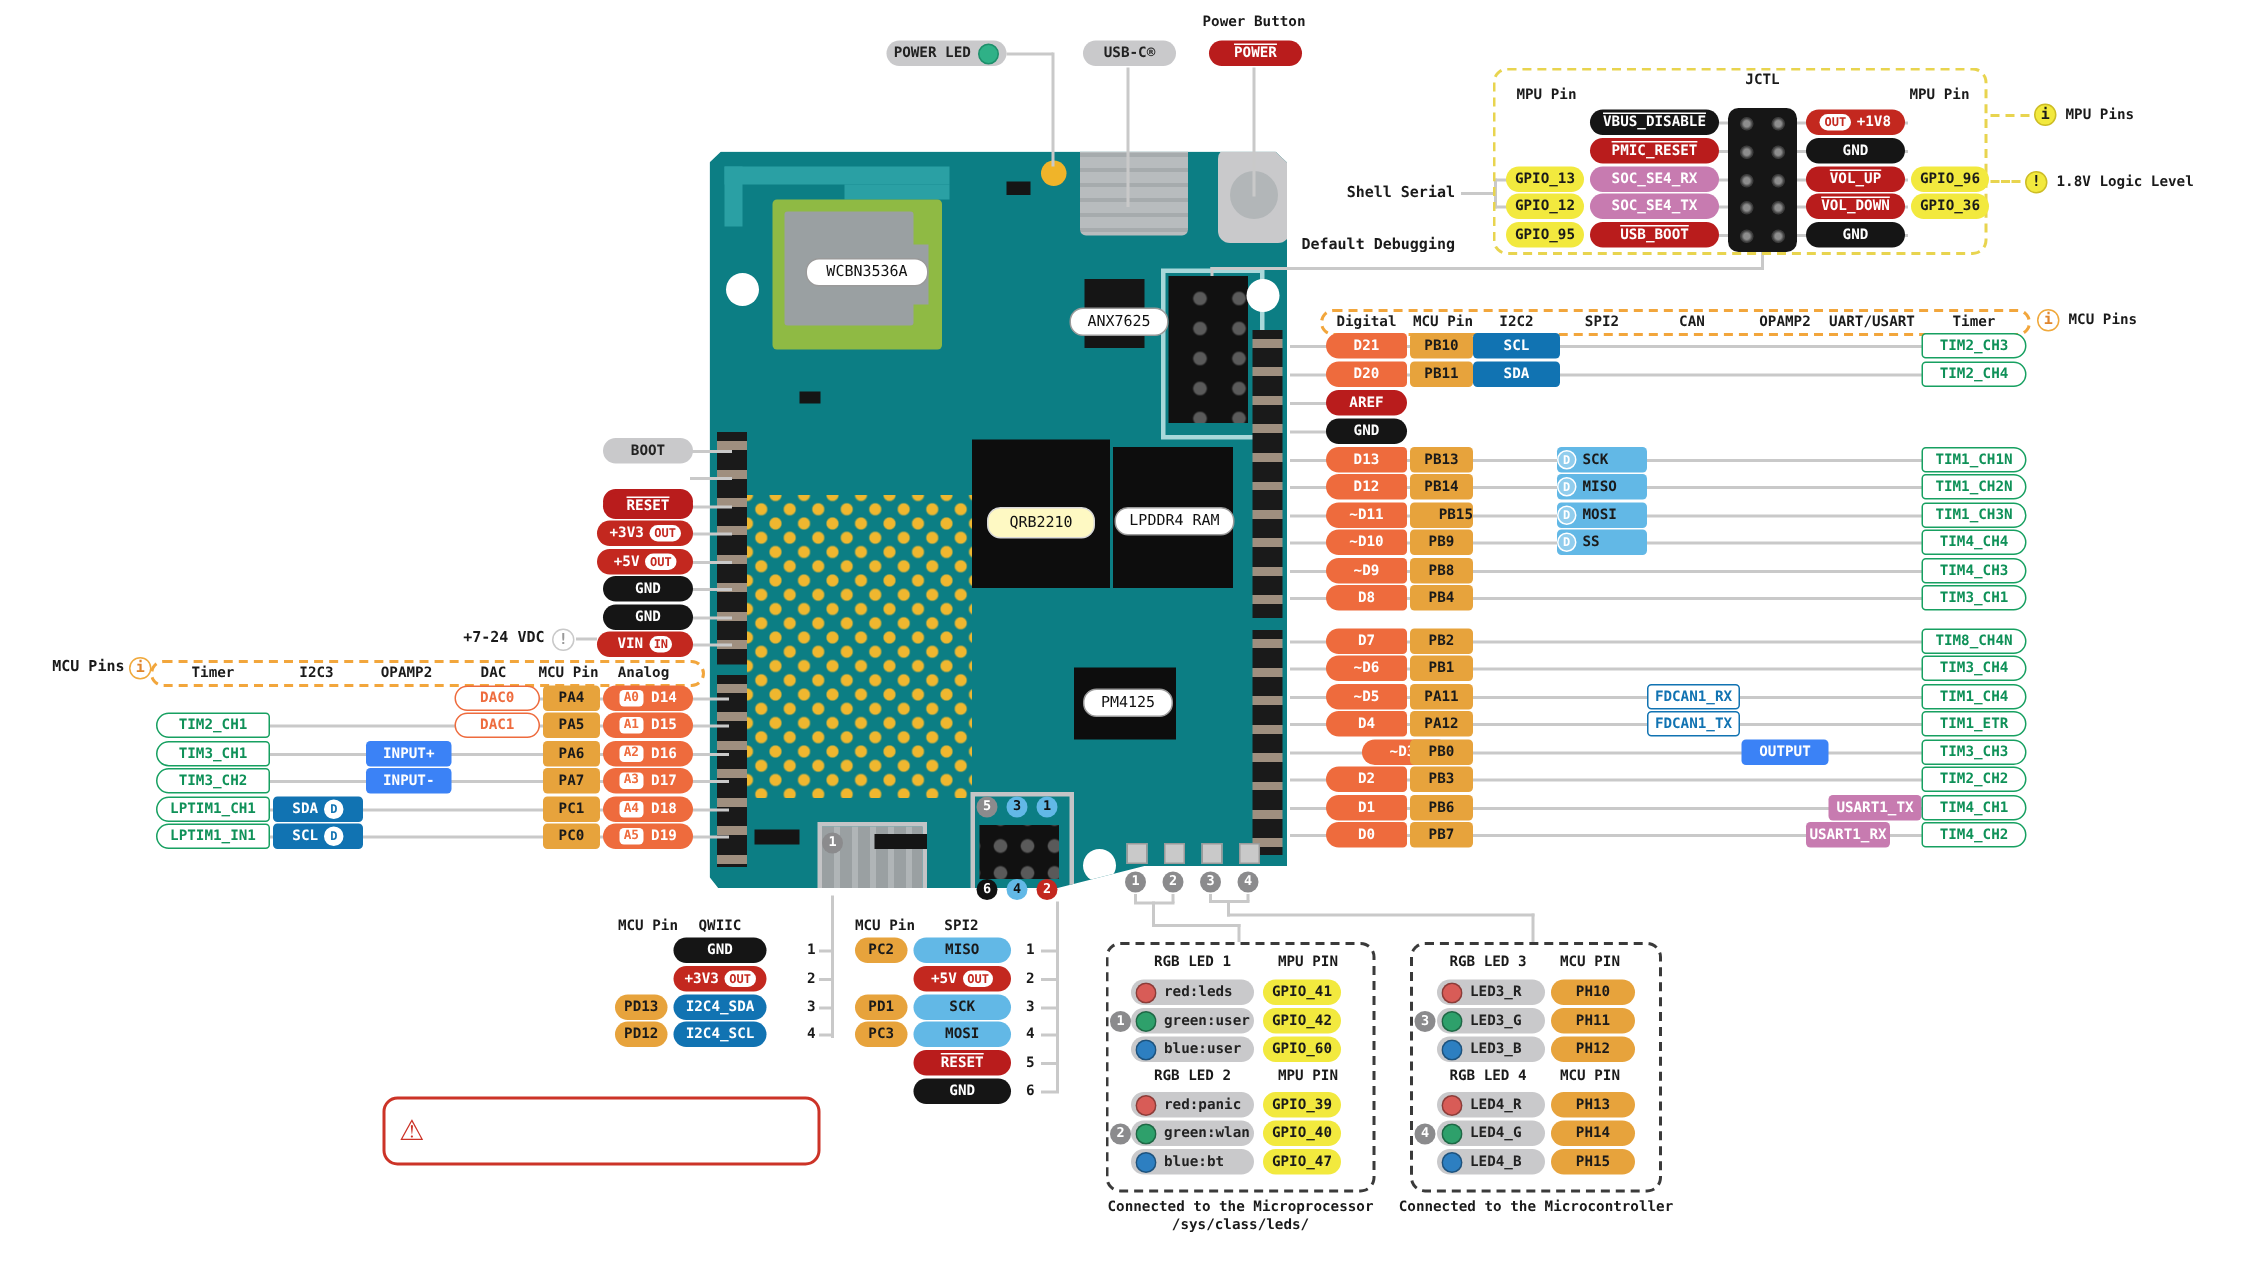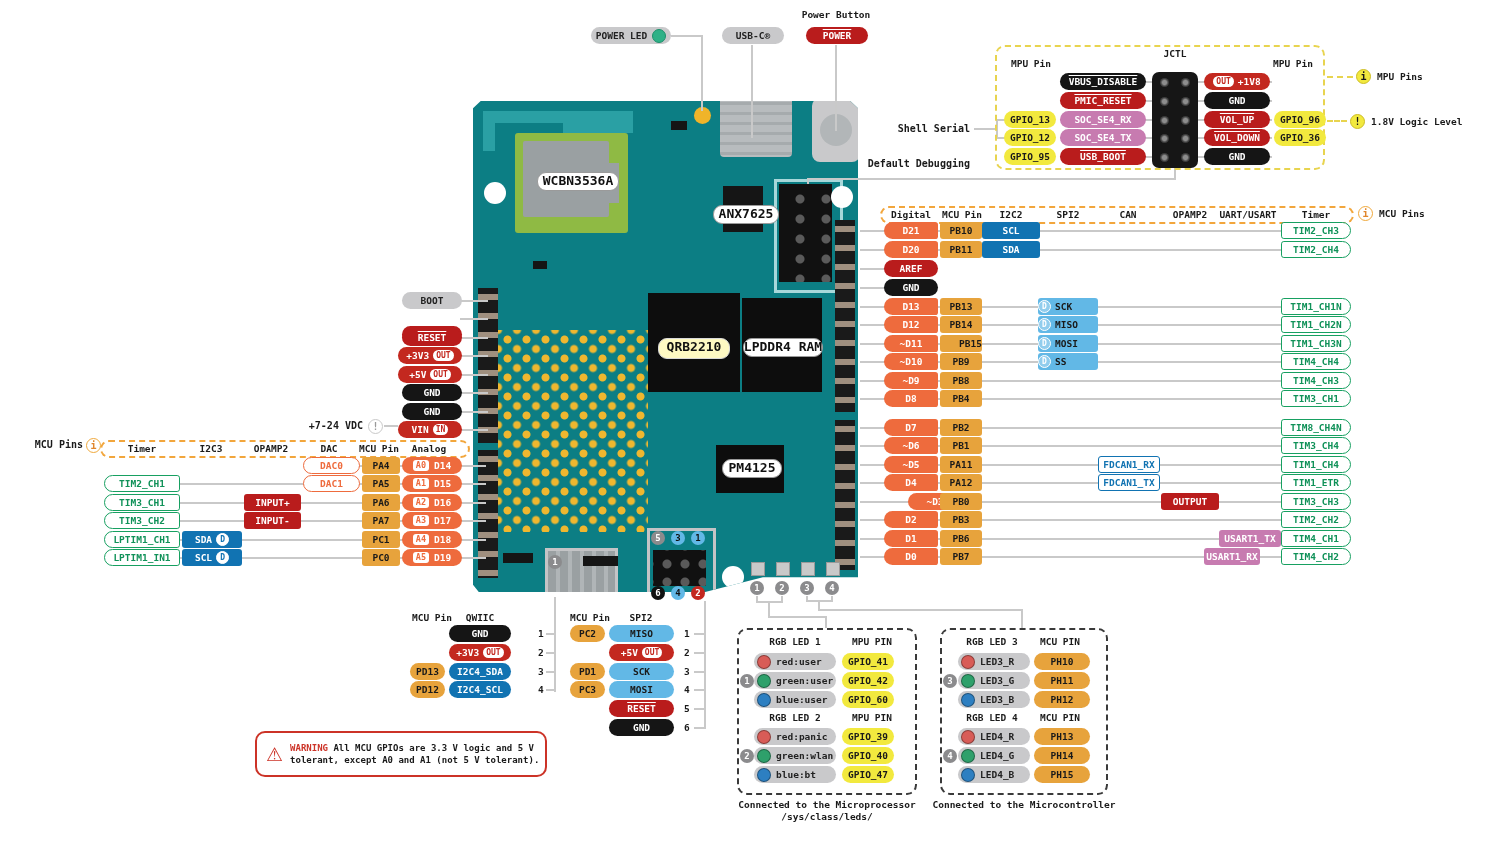--- a/index.html
+++ b/index.html
@@ -14,21 +14,21 @@
   .left{justify-content:flex-start}
   .k-orange{background:#ee6b3d}
   .k-gold{background:#e7a33c;color:#1a1a1a}
   .k-blue{background:#1173b2}
   .k-lblue{background:#62b8e6;color:#1a1a1a}
   .k-pink{background:#c77bb0}
   .k-red{background:#c3281f}
   .k-black{background:#151515}
   .k-gray{background:#b91c1c}
   .k-lgray{background:#c9c9cb;color:#222}
-  .k-green{background:#b91c1c}
+  .k-green{background:#3b82f6}
   .k-yellow{background:#f2e93e;color:#1a1a1a}
   .k-timer{background:#fff;border:1.6px solid #17a061;color:#0f9158}
   .k-can{background:#fff;border:1.6px solid #1173b2;color:#1173b2;border-radius:3px}
   .k-dac{background:#fff;border:1.6px solid #ee6b3d;color:#ee6b3d}
   .ovl{text-decoration:overline}
   .badge{background:#fff;color:#c3281f;border-radius:8px;font-size:8px;padding:0 3px;margin-left:4px;height:11px;line-height:11px;font-weight:bold}
   .dcirc{display:inline-block;width:11px;height:11px;border-radius:50%;border:1px solid #fff;color:#fff;font-size:8px;
          line-height:11px;text-align:center;margin-right:4px;background:rgba(255,255,255,.3);flex:none}
   .dcirc.on-dark{background:#fff;color:#1173b2;margin:0 0 0 4px}
   .abox{background:#fff;color:#ee6b3d;border-radius:3px;padding:0 3px;height:11px;line-height:11px;font-size:8.5px;margin-right:5px}
@@ -49,22 +49,22 @@
   .ledbox{position:absolute;border:2px dashed #3a3a3a;border-radius:10px;background:#fff;z-index:2;box-sizing:border-box}
   .ico{position:absolute;width:15px;height:15px;border-radius:50%;font-size:10px;font-weight:bold;text-align:center;
        line-height:14px;z-index:4;box-sizing:border-box}
   .ico-yellow{background:#f2e93e;border:1px solid #cdbd25;color:#1a1a1a}
   .ico-outline{background:#fff;border:1.5px solid #f0a93c;color:#e0862d}
   .ico-gray{background:#fff;border:1.5px solid #c9c9c9;color:#9a9a9a}
   
   .pcb{position:absolute;left:473px;top:101px;width:385px;height:491px;background:#0c7e84;z-index:1;
        clip-path:polygon(0 1.5%,2% 0,98% 0,100% 1.5%,100% 97%,75.3% 97%,60.3% 100%,1.5% 100%,0 98.5%)}
   .pcb > div{position:absolute}
-  .chiplabel{position:absolute;background:#fff;border:1.5px solid #9a9a9a;border-radius:9px;color:#111;font-weight:bold;
-             font-size:13px;display:flex;align-items:flex-start;justify-content:center;z-index:3;white-space:nowrap}
+  .chiplabel{position:absolute;background:#fff;border:1.5px solid #9a9a9a;border-radius:9px;color:#111;font-weight:normal;
+             font-size:10px;display:flex;align-items:center;justify-content:center;z-index:3;white-space:nowrap}
   .jctl-conn{position:absolute;left:1152px;top:72px;width:46px;height:96px;background:#161616;border-radius:7px;z-index:2}
   .jdot{position:absolute;width:9px;height:9px;border-radius:50%;background:radial-gradient(circle,#8d8d8d 0 32%,#3d3d3d 60%)}
   .warnbox{position:absolute;left:255px;top:731px;width:292px;height:46px;border:2px solid #cc3327;border-radius:10px;
            display:flex;align-items:center;background:#fff;z-index:2;box-sizing:border-box}
   .warn-ico{font-size:19px;color:#cc3327;margin:0 7px 0 9px;font-family:"DejaVu Sans",sans-serif}
   .warn-text{font-size:9px;font-weight:bold;line-height:12.5px;margin:0;width:250px;color:#1a1a1a}
   .warn-title{color:#cc3327}
 </style>
 </head>
 <body>
@@ -148,24 +148,20 @@
       <div class="jdot" style="left: 8px; top: 81px;"></div>
       <div class="jdot" style="left: 29px; top: 81px;"></div>
     </div>
   <div class="dashbox" style="left:880px;top:206px;width:474px;height:18px"></div>
   <div class="dashbox" style="left:100px;top:440px;width:370px;height:18px"></div>
   <div class="ledbox" style="left:737px;top:628px;width:180px;height:167px"></div>
   <div class="ledbox" style="left:940px;top:628px;width:168px;height:167px"></div>
 
   <div class="warnbox">
     <span class="warn-ico">⚠</span>
-    <p class="warn-text">
-      <span class="warn-title">WARNING</span>
-      <span>All MCU GPIOs are 3.3 V logic and 5 V tolerant, except A0 and A1 (not 5 V tolerant).</span>
-    </p>
   </div>
 <div class="pill k-lgray" style="left: 591px; top: 27px; width: 80px;">
       <span>POWER LED</span>
       <span class="pled-ico"></span>
     </div>
     <div class="pill k-lgray" style="left: 722px; top: 27px; width: 62px;">
       <span>USB-C®</span>
     </div>
     <div class="hdr" style="left: 836px; top: 9px;">Power Button</div>
     <div class="pill k-gray" style="left: 806px; top: 27px; width: 62px;">
@@ -682,21 +678,21 @@
     <div class="wire" style="left: 831px; top: 596px; width: 2px; height: 5px;"></div>
     <div class="wire" style="left: 806px; top: 600px; width: 27px; height: 2px;"></div>
     <div class="wire" style="left: 818px; top: 600px; width: 2px; height: 11px;"></div>
     <div class="wire" style="left: 818px; top: 609px; width: 205px; height: 2px;"></div>
     <div class="wire" style="left: 1021px; top: 609px; width: 2px; height: 19px;"></div>
     <div class="hdr" style="left: 795px; top: 636px;">RGB LED 1</div>
     <div class="hdr" style="left: 872px; top: 636px;">MPU PIN</div>
     <div class="numb" style="left: 740px; top: 674px;">1</div>
     <div class="pill k-lgray left" style="left: 754px; top: 653px; width: 82px;">
       <span class="ledc red"></span>
-      <span>red:user</span>
+      <span>red:leds</span>
     </div>
     <div class="pill k-yellow" style="left: 842px; top: 653px; width: 52px;">
       <span>GPIO_41</span>
     </div>
     <div class="pill k-lgray left" style="left: 754px; top: 672px; width: 82px;">
       <span class="ledc green"></span>
       <span>green:user</span>
     </div>
     <div class="pill k-yellow" style="left: 842px; top: 672px; width: 52px;">
       <span>GPIO_42</span>

